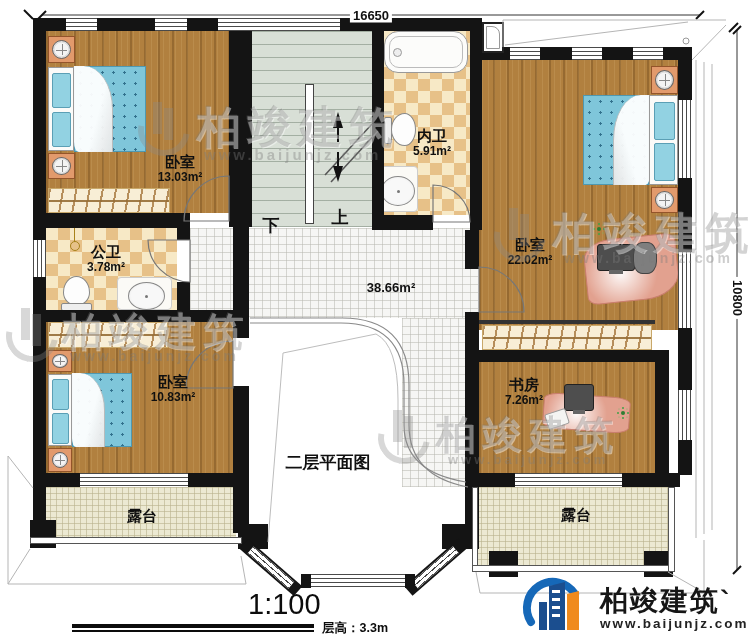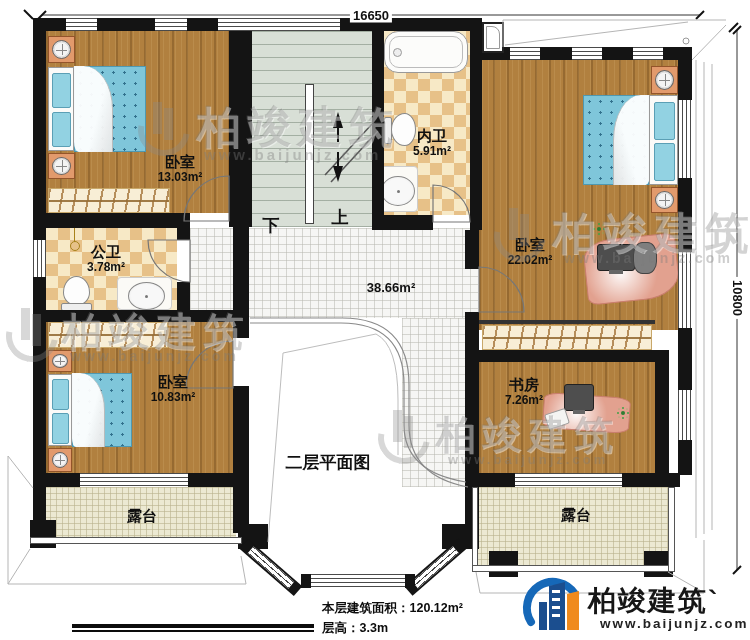--- a/index.html
+++ b/index.html
@@ -337,31 +337,31 @@
     <div class="abs wmg" style="left:0;top:6px;width:48px;height:50px"></div>
     <div class="abs wm-big" style="left:58px;top:4px">柏竣建筑</div>
     <div class="abs wm-url" style="left:70px;top:50px;font-size:14px">www.baijunjz.com</div>
   </div>
   <div class="abs wm" style="left:378px;top:404px;width:280px;height:80px">
     <div class="abs wmg" style="left:0;top:4px;width:48px;height:50px"></div>
     <div class="abs wm-big" style="left:58px;top:4px;font-size:39px">柏竣建筑</div>
     <div class="abs wm-url" style="left:70px;top:48px;font-size:13px">www.baijunjz.com</div>
   </div>
 
+  <div class="abs title-scale" style="left:248px;top:590px">1:100</div>
   <div class="abs" style="left:72px;top:624px;width:242px;height:4px;background:#0c0c0c"></div>
   <div class="abs" style="left:72px;top:630px;width:242px;height:2px;background:#0c0c0c"></div>
-  <div class="abs tb-line" style="left:322px;top:600px">本层建筑面积：120.12m²</div>
   <div class="abs tb-line" style="left:322px;top:620px">层高：3.3m</div>
 
   <svg class="abs" style="left:512px;top:574px" width="84" height="64" viewBox="0 0 70 64">
     <path d="M12,48 A26,26 0 1 1 56,20" stroke="#1668b8" stroke-width="8" fill="none" stroke-linecap="round"></path>
     <polygon points="30,12 46,8 46,56 30,56" fill="#1b4e8f"></polygon>
     <rect x="33" y="16" width="8" height="3" fill="#fff"></rect>
       <rect x="33" y="24" width="8" height="3" fill="#fff"></rect>
     <rect x="33" y="32" width="8" height="3" fill="#fff"></rect>
       <rect x="33" y="40" width="8" height="3" fill="#fff"></rect>
     <polygon points="48,20 60,17 60,56 48,56" fill="#f08a1d"></polygon>
     <rect x="20" y="28" width="8" height="28" fill="#1b4e8f"></rect>
   </svg>
-  <div class="abs logo-name" style="left:588px;top:582px">柏竣建筑`</div>
+  <div class="abs logo-name" style="left:600px;top:582px">柏竣建筑`</div>
   <div class="abs logo-url" style="left:600px;top:616px">www.baijunjz.com</div>
 
 </div>
 
 </body></html>

